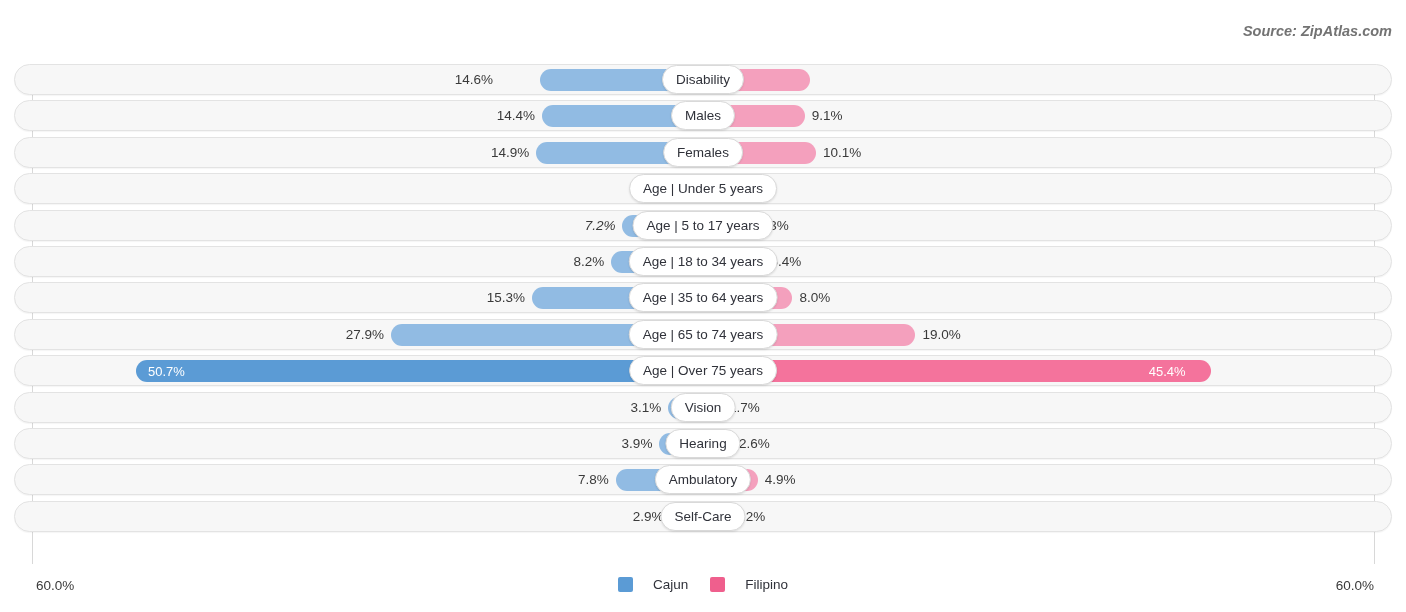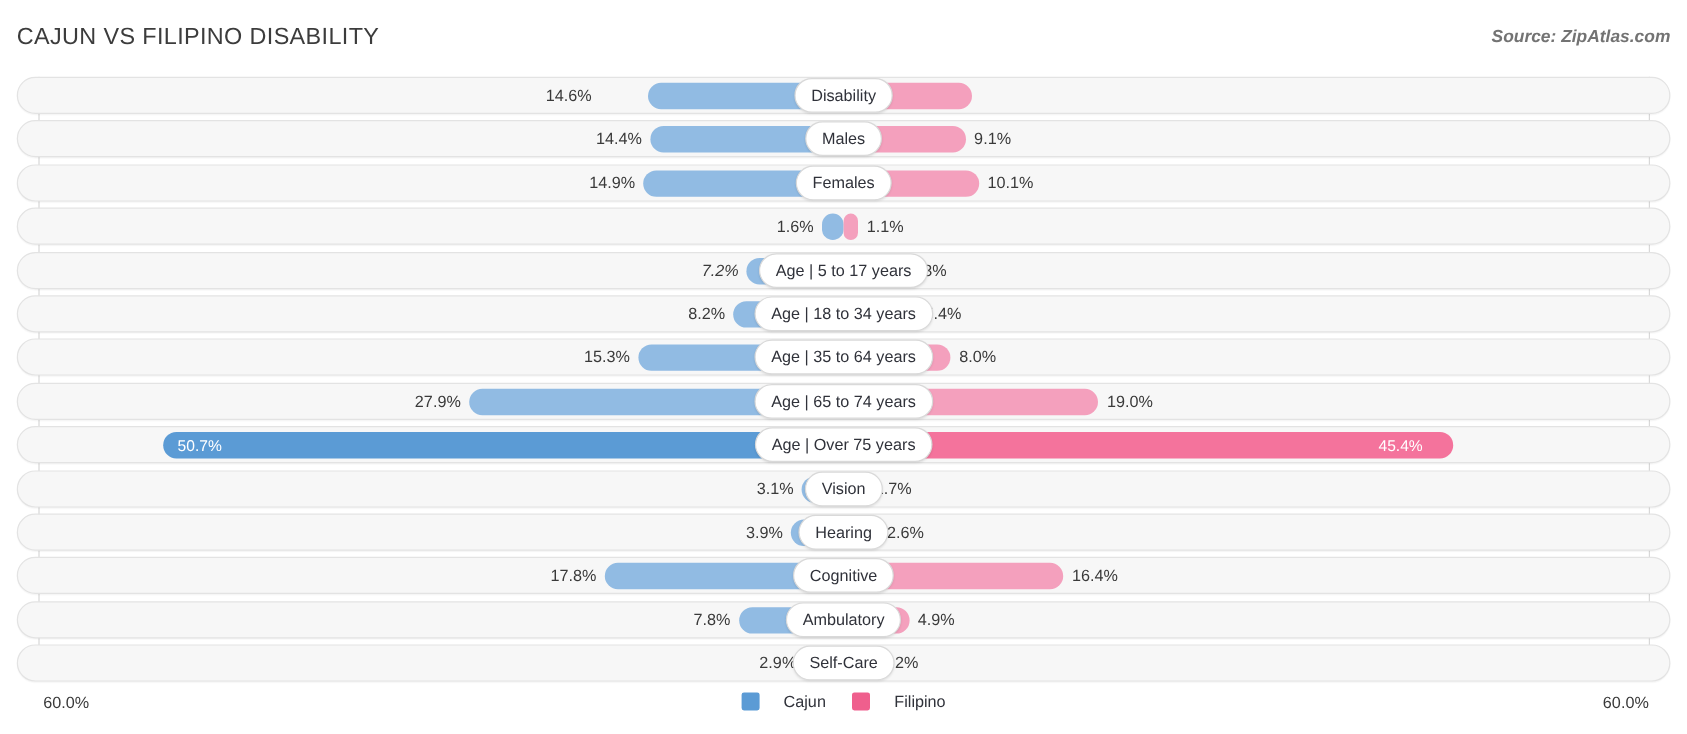--- a/index.html
+++ b/index.html
@@ -173,21 +173,20 @@
     color: #30323a;
     white-space: nowrap;
   }
 </style>
 </head>
 <body>
 
 <div class="page">
 
   <div class="header">
-    <div class="title">CAJUN VS FILIPINO DISABILITY</div>
     <div class="source">Source: ZipAtlas.com</div>
   </div>
 
   <div class="chart">
     <div class="gridline left"></div>
     <div class="gridline right"></div>
     <div class="rows" id="rows">
         <div class="row">
           <div class="row-track"></div>
           <div class="bar left" style="width: 163.277px; background: rgb(145, 187, 227);"></div>
@@ -211,20 +210,21 @@
           <div class="val left" style="right: 876.632px;">14.9%</div>
           <div class="val right" style="left: 822.952px;">10.1%</div>
           <div class="pill">Females</div>
         </div>
         <div class="row">
           <div class="row-track"></div>
           <div class="bar left" style="width: 17.8933px; background: rgb(145, 187, 227);"></div>
           <div class="bar right" style="width: 12.3017px; background: rgb(244, 160, 189);"></div>
           <div class="val left" style="right: 727.893px;">1.6%</div>
           <div class="val right" style="left: 722.302px;">1.1%</div>
+          <div class="pill">Age | Under 5 years</div>
         </div>
         <div class="row">
           <div class="row-track"></div>
           <div class="bar left" style="width: 80.52px; background: rgb(145, 187, 227);"></div>
           <div class="bar right" style="width: 48.0883px; background: rgb(244, 160, 189);"></div>
           <div class="val left" style="right: 790.52px; font-style: italic;">7.2%</div>
           <div class="val right" style="left: 758.088px;">4.3%</div>
           <div class="pill">Age | 5 to 17 years</div>
         </div>
         <div class="row">
@@ -267,28 +267,20 @@
           <div class="val right" style="left: 729.012px;">1.7%</div>
           <div class="pill">Vision</div>
         </div>
         <div class="row">
           <div class="row-track"></div>
           <div class="bar left" style="width: 43.615px; background: rgb(145, 187, 227);"></div>
           <div class="bar right" style="width: 29.0767px; background: rgb(244, 160, 189);"></div>
           <div class="val left" style="right: 753.615px;">3.9%</div>
           <div class="val right" style="left: 739.077px;">2.6%</div>
           <div class="pill">Hearing</div>
-        </div>
-        <div class="row">
-          <div class="row-track"></div>
-          <div class="bar left" style="width: 199.063px; background: rgb(145, 187, 227);"></div>
-          <div class="bar right" style="width: 183.407px; background: rgb(244, 160, 189);"></div>
-          <div class="val left" style="right: 909.063px;">17.8%</div>
-          <div class="val right" style="left: 893.407px;">16.4%</div>
-          <div class="pill">Cognitive</div>
         </div>
         <div class="row">
           <div class="row-track"></div>
           <div class="bar left" style="width: 87.23px; background: rgb(145, 187, 227);"></div>
           <div class="bar right" style="width: 54.7983px; background: rgb(244, 160, 189);"></div>
           <div class="val left" style="right: 797.23px;">7.8%</div>
           <div class="val right" style="left: 764.798px;">4.9%</div>
           <div class="pill">Ambulatory</div>
         </div>
         <div class="row">

